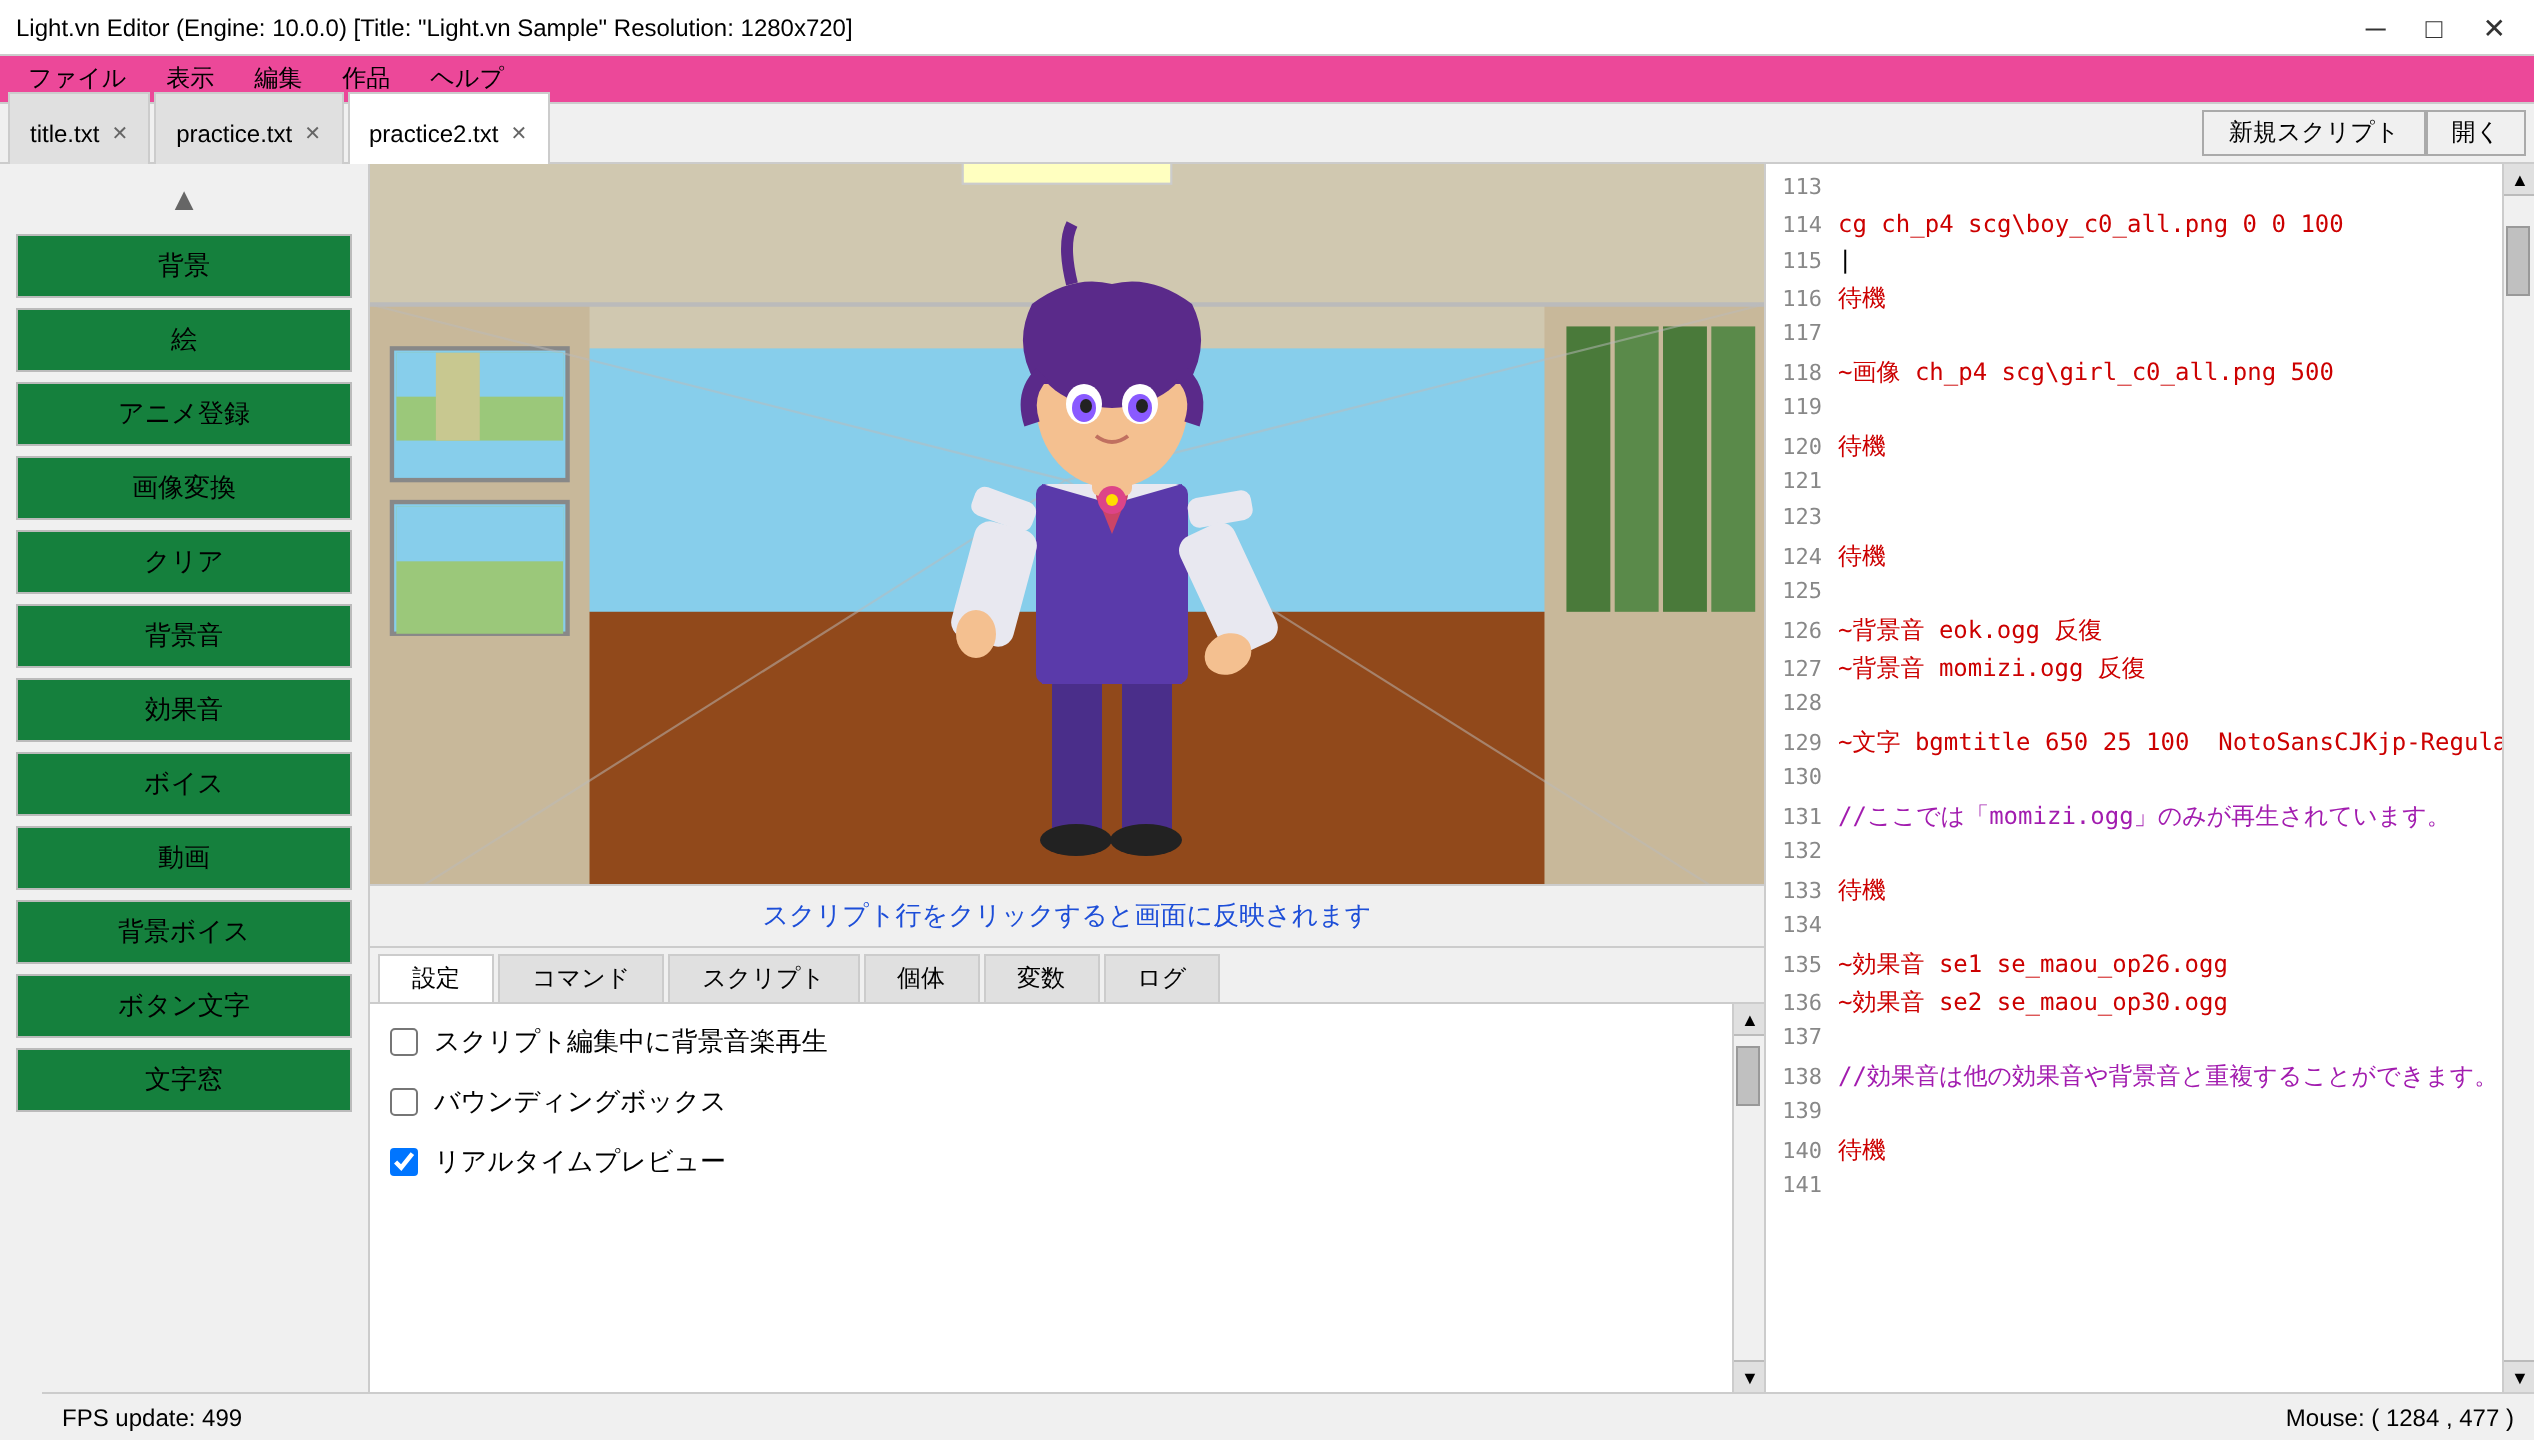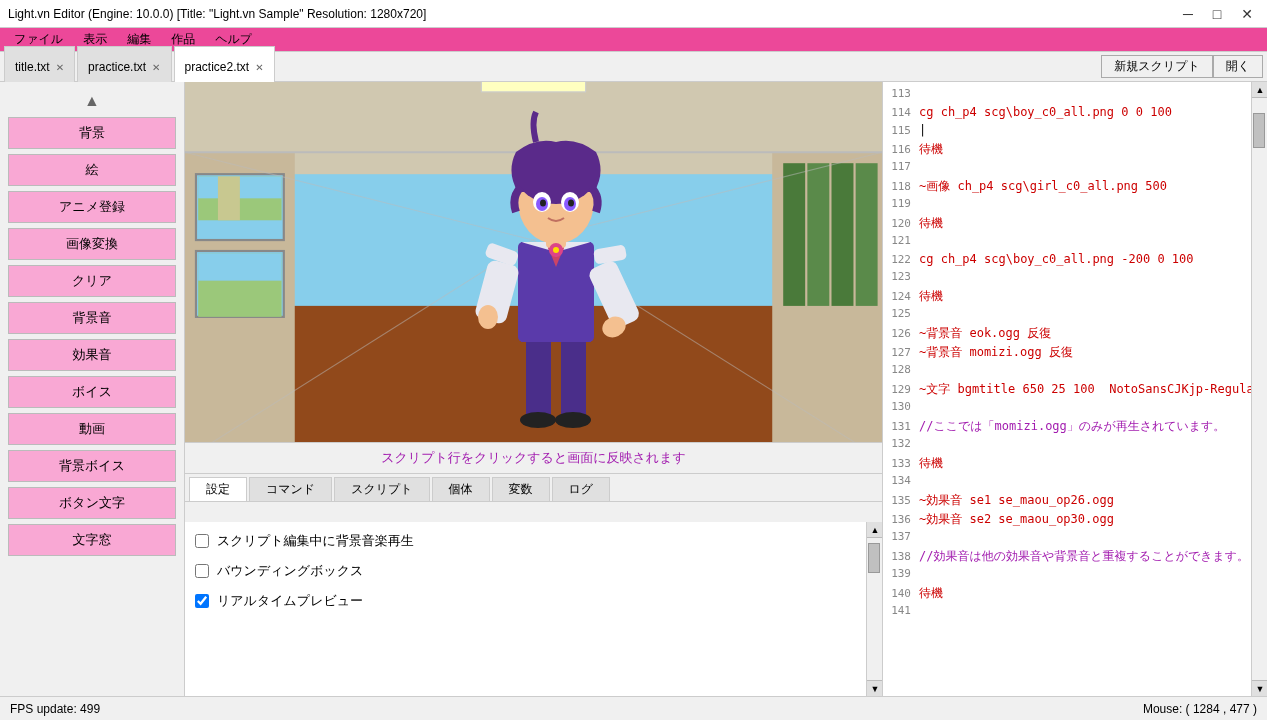--- a/index.html
+++ b/index.html
@@ -75,21 +75,21 @@
       border-right: 1px solid #ccc;
       display: flex;
       flex-direction: column;
       padding: 8px;
       gap: 5px;
       overflow-y: auto;
     }
     .panel-btn {
       width: 100%;
       padding: 6px 0;
-      background: #f9a8d4;
+      background: #15803d;
       border: 1px solid #bbb;
       cursor: pointer;
       font-size: 13px;
       font-family: 'MS Gothic', 'Meiryo', sans-serif;
       text-align: center;
     }
     .scroll-up {
       font-size: 16px;
       text-align: center;
       cursor: pointer;
@@ -112,30 +112,29 @@
       overflow: hidden;
     }
 
     #message-bar {
       background: #f0f0f0;
       border-top: 1px solid #ccc;
       border-bottom: 1px solid #ccc;
       padding: 6px 10px;
       text-align: center;
       font-size: 13px;
-      color: #a21caf;
+      color: #1d4ed8;
     }
 
     
     #bottom-panel {
       flex: 1;
       display: flex;
       flex-direction: column;
       overflow: hidden;
-      gap: 20px;
     }
 
     #bottom-tabs {
       display: flex;
       background: #f0f0f0;
       border-bottom: 1px solid #ccc;
       padding: 3px 4px 0;
     }
     .bottom-tab {
       padding: 3px 16px;
@@ -206,20 +205,21 @@
     
     #statusbar {
       background: #f0f0f0;
       border-top: 1px solid #ccc;
       display: flex;
       align-items: center;
       height: 24px;
       padding: 0 10px;
       font-size: 12px;
       justify-content: space-between;
+      margin-left: 21px;
     }
 
     
     #sprite-container {
       position: absolute;
       bottom: 0;
       left: 50%;
       transform: translateX(-40%);
       width: 220px;
       height: 340px;
@@ -460,24 +460,20 @@
         </div>
         <div class="code-line">
           <span class="line-num">120</span>
           <span class="line-content c-red">待機</span>
         </div>
         <div class="code-line">
           <span class="line-num">121</span>
           <span class="line-content "></span>
         </div>
         <div class="code-line">
-          <span class="line-num">122</span>
-          <span class="line-content c-red">cg ch_p4 scg\boy_c0_all.png -200 0 100</span>
-        </div>
-        <div class="code-line">
           <span class="line-num">123</span>
           <span class="line-content "></span>
         </div>
         <div class="code-line">
           <span class="line-num">124</span>
           <span class="line-content c-red">待機</span>
         </div>
         <div class="code-line">
           <span class="line-num">125</span>
           <span class="line-content "></span>

